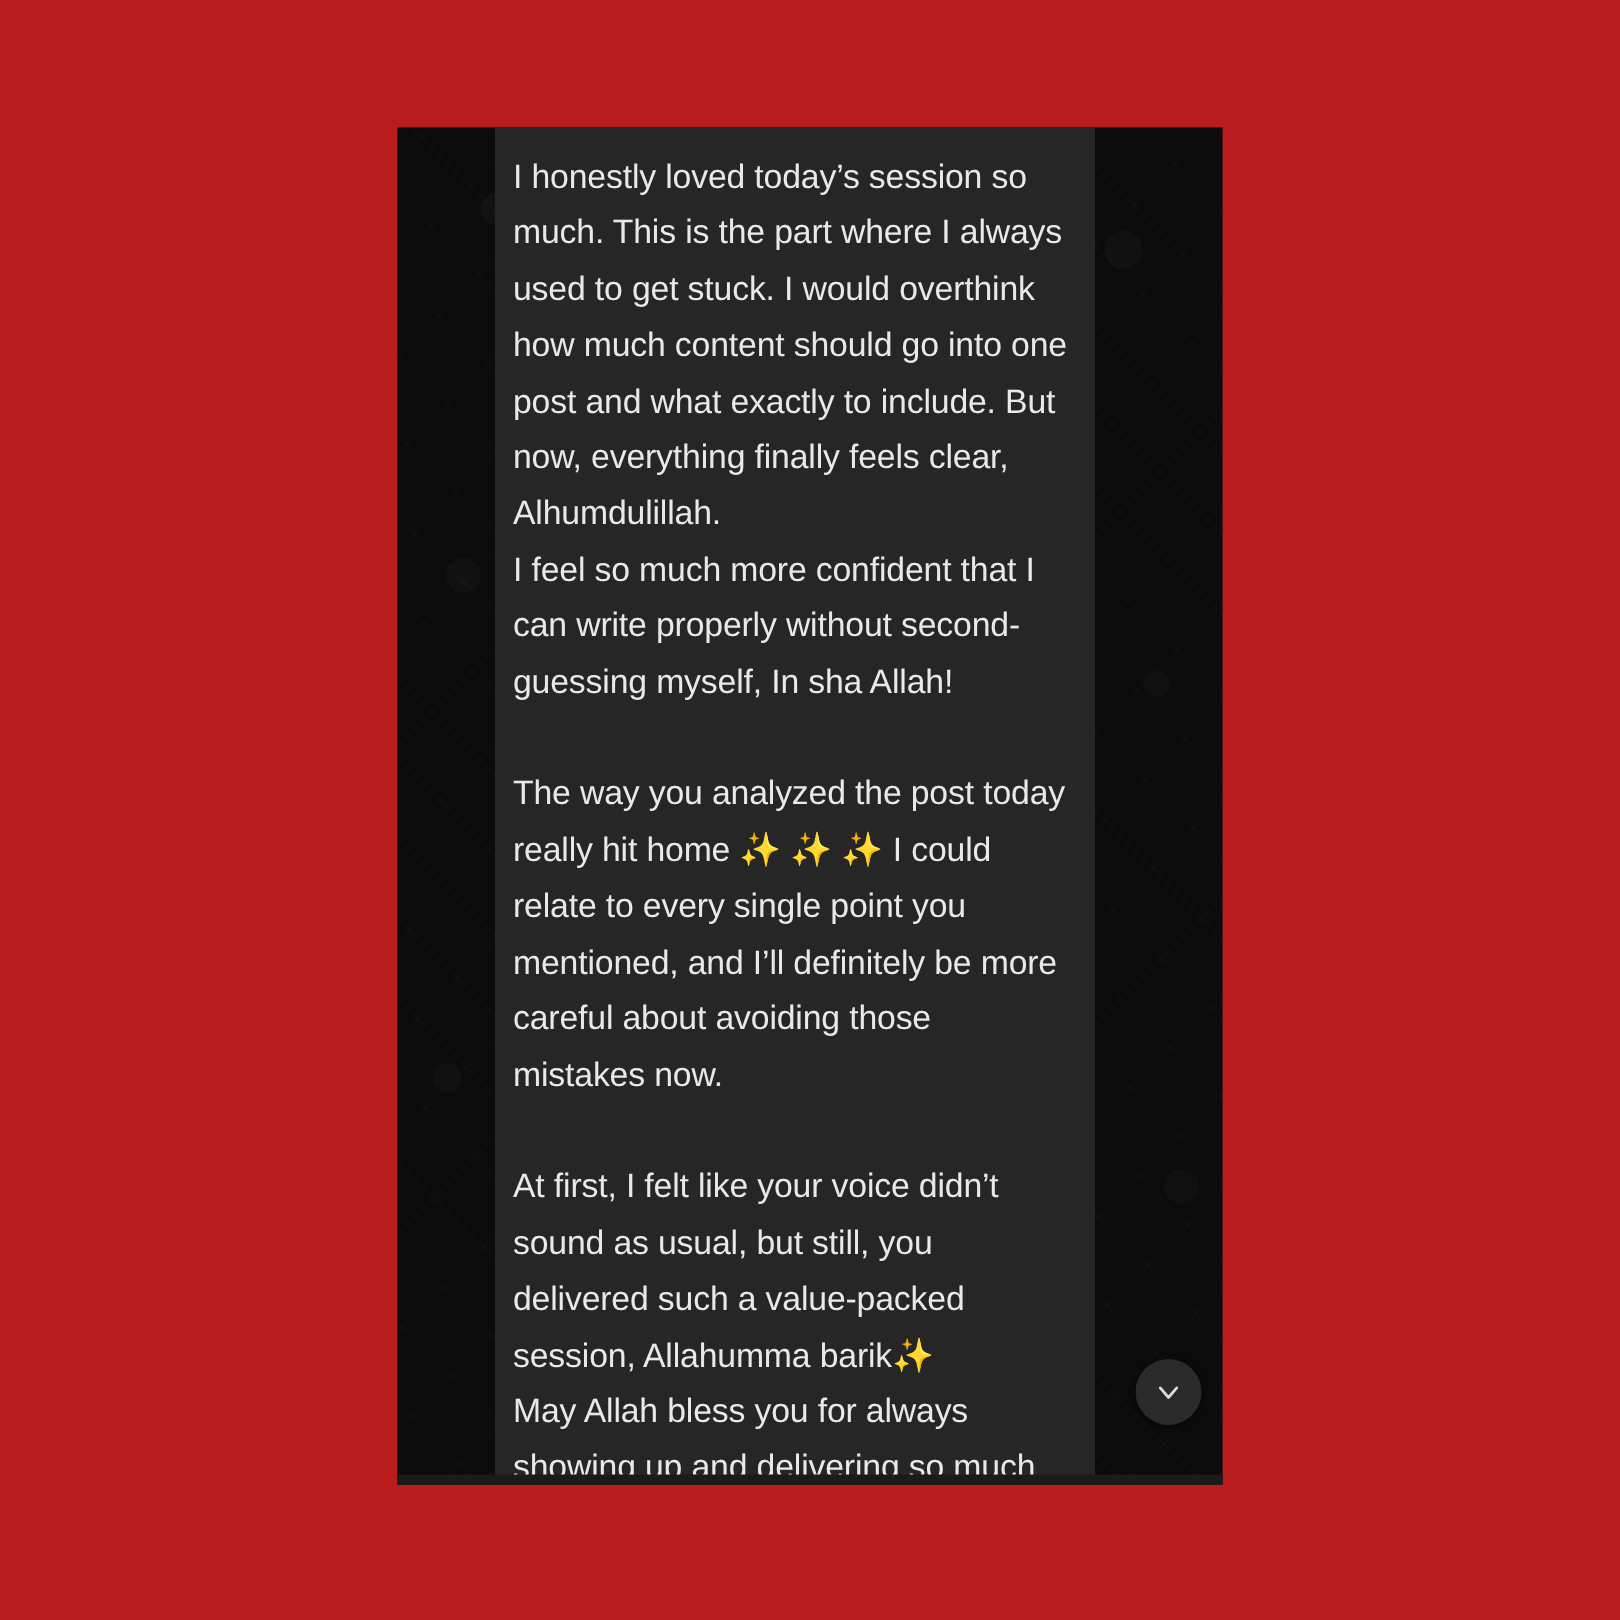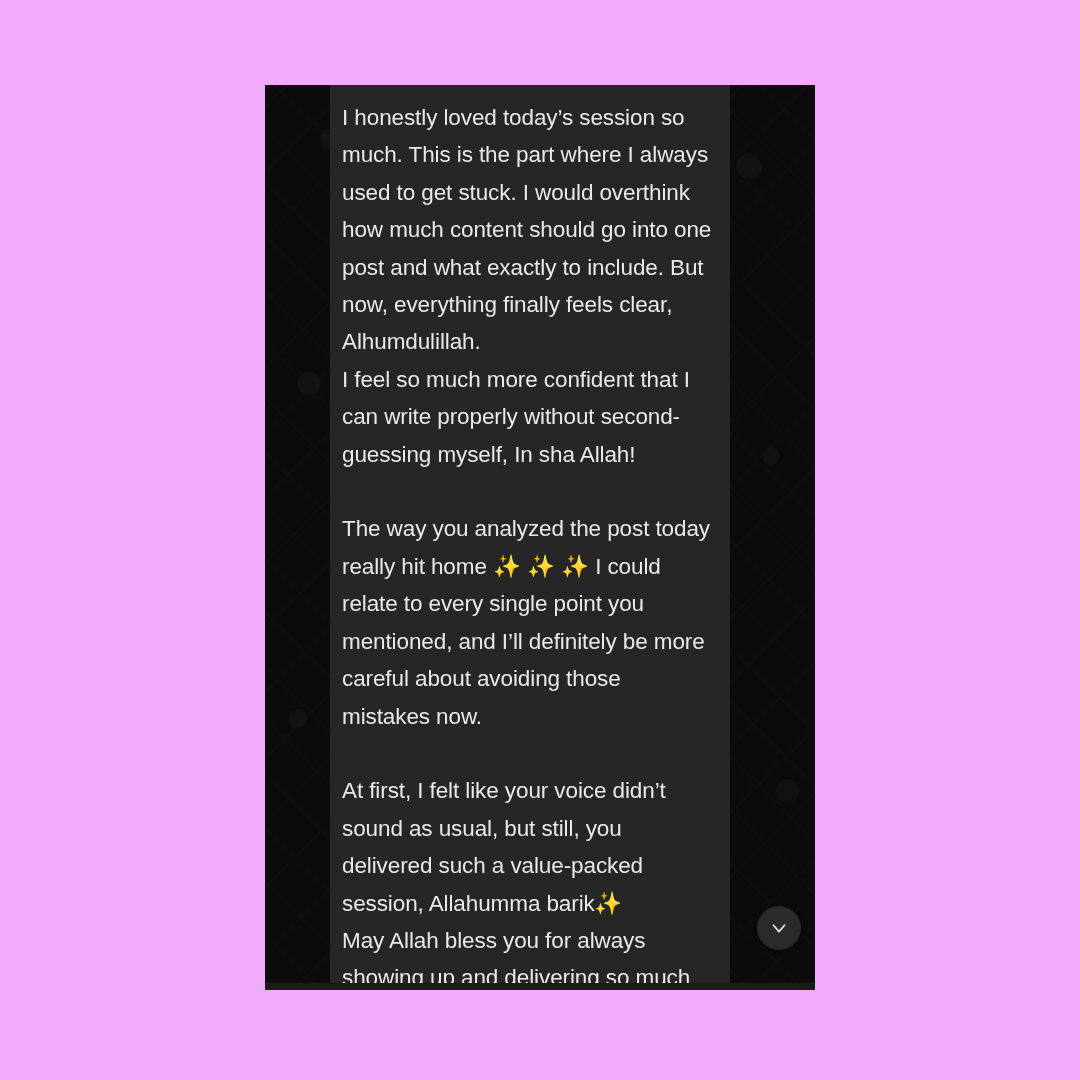--- a/index.html
+++ b/index.html
@@ -9,21 +9,21 @@
     width: 1080px;
     height: 1080px;
     overflow: hidden;
     font-family: "Liberation Sans", sans-serif;
   }
 
   #stage {
     position: relative;
     width: 1080px;
     height: 1080px;
-    background: #f0abfc;
+    background: #b91c1c;
   }
 
   
   #chat-window {
     position: absolute;
     left: 265px;
     top: 85px;
     width: 550px;
     height: 905px;
     background: #0d0d0d;

